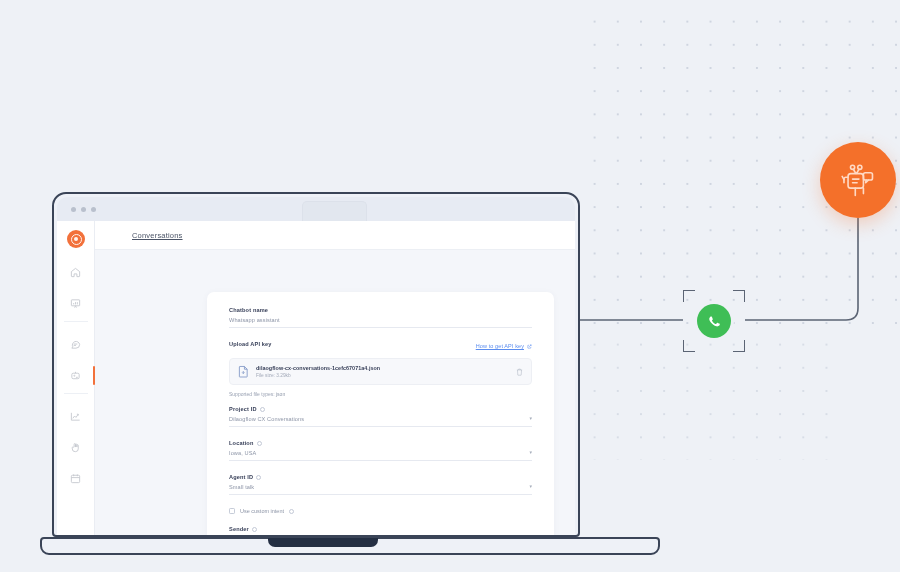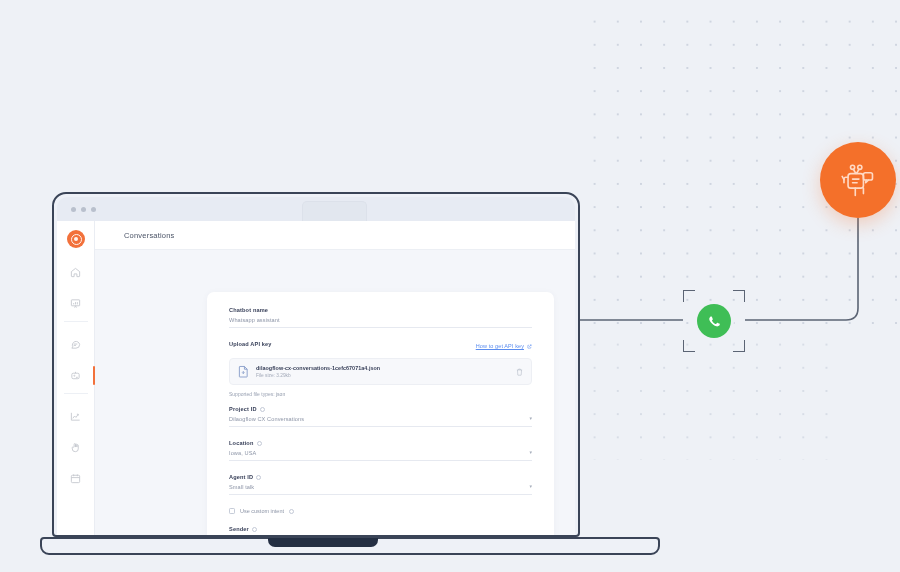--- a/index.html
+++ b/index.html
@@ -110,21 +110,21 @@
     width: 2.5px; height: 19px; background: #f2713b; border-radius: 2px;
   }
   .side-sep { position: absolute; left: 7px; width: 24px; height: 1px; background: #edf0f5; }
 
   
   #app-header {
     position: absolute; left: 38px; top: 0; right: 0; height: 29px;
     background: #ffffff; border-bottom: 1px solid #eceff4;
     display: flex; align-items: center;
   }
-  #header-title { margin-left: 29px; font-size: 7.5px; color: #4a5366; letter-spacing: .2px; }
+  #header-title { margin-left: 37px; font-size: 7.5px; color: #4a5366; letter-spacing: .2px; text-decoration: underline; }
 
   
   #content { position: absolute; left: 38px; top: 29px; right: 0; bottom: 0; background: #f4f6fa; }
 
   
   #form-card {
     position: absolute; left: 112px; top: 42px; width: 347px; bottom: -10px;
     background: #ffffff; border-radius: 7px 7px 0 0;
     box-shadow: 0 1px 6px rgba(72,88,120,.05);
     padding: 15px 22px 0 22px;

